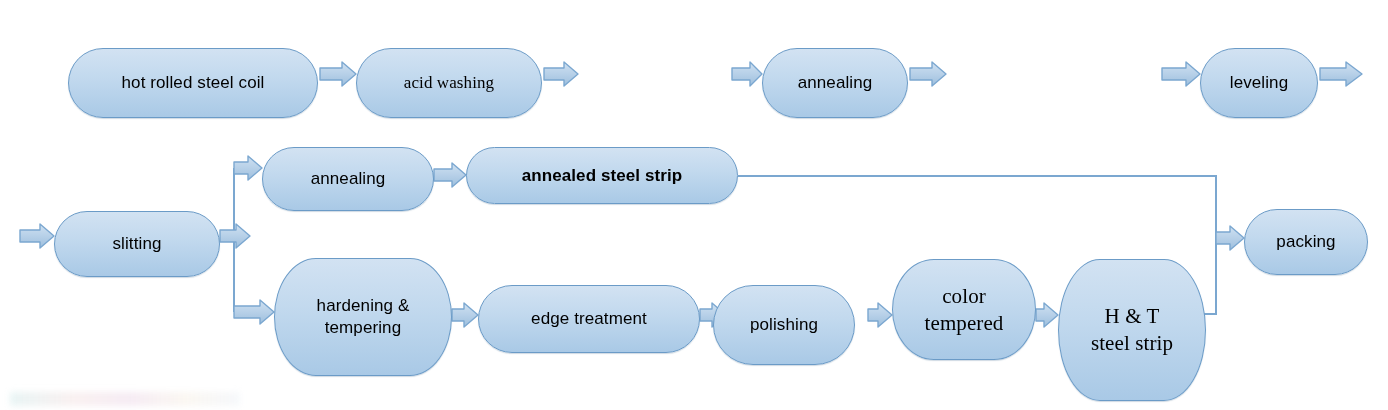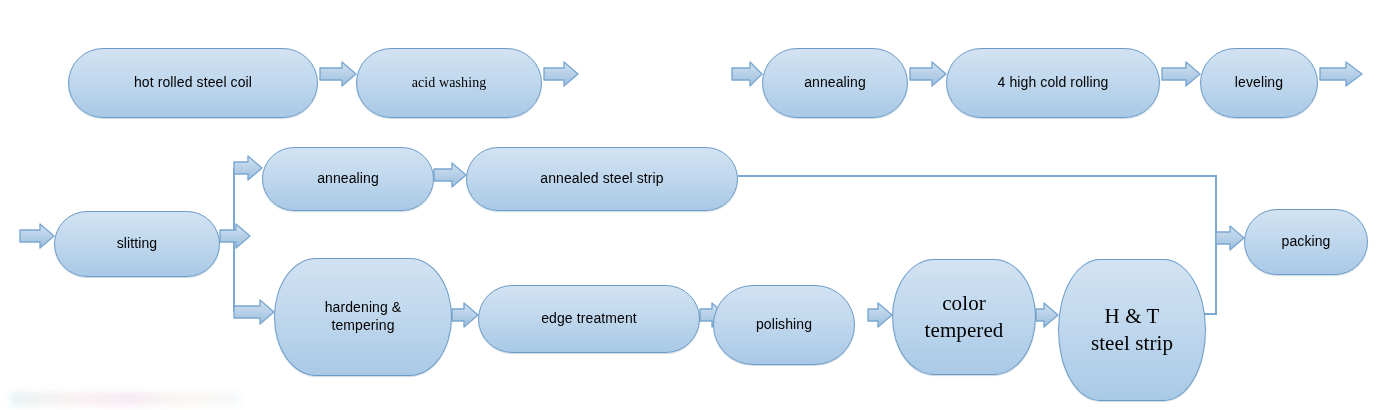--- a/index.html
+++ b/index.html
@@ -27,21 +27,21 @@
     height: 410px;
   }
   .node {
     position: absolute;
     box-sizing: border-box;
     display: flex;
     align-items: center;
     justify-content: center;
     text-align: center;
     color: #000000;
-    font-size: 14px;
+    font-size: 17px;
     line-height: 1.28;
     letter-spacing: 0.1px;
     border: 1px solid #6b9bc7;
     border-radius: 999px;
     background: linear-gradient(to bottom, #d2e2f2 0%, #c2d9ee 42%, #a9c9e6 100%);
     box-shadow: 0 1px 1px rgba(120,150,175,0.35);
     white-space: pre-line;
     z-index: 3;
   }
   .node.serif {
@@ -116,47 +116,44 @@
 
   <div class="node" style="left:68px; top:48px; width:250px; height:70px;">
     <span class="node-label">hot rolled steel coil</span>
   </div>
   <div class="node" style="left:356px; top:48px; width:186px; height:70px;font-family:Liberation Serif, serif;">
     <span class="node-label">acid washing</span>
   </div>
   <div class="node" style="left:762px; top:48px; width:146px; height:70px;">
     <span class="node-label">annealing</span>
   </div>
-  <div class="node" style="left:946px; top:48px; width:214px; height:70px;">
-    <span class="node-label">4 high cold rolling</span>
-  </div>
   <div class="node" style="left:1200px; top:48px; width:118px; height:70px;">
     <span class="node-label">leveling</span>
   </div>
 
   <div class="node" style="left:54px; top:211px; width:166px; height:66px;text-align:center;">
     <span class="node-label">slitting</span>
   </div>
   <div class="node" style="left:262px; top:147px; width:172px; height:64px;">
     <span class="node-label">annealing</span>
   </div>
-  <div class="node" style="left:466px; top:147px; width:272px; height:64px;">
+  <div class="node" style="left:466px; top:147px; width:272px; height:57px;font-weight:bold;">
     <span class="node-label">annealed steel strip</span>
   </div>
   <div class="node two-line" style="left:274px; top:258px; width:178px; height:118px;">
     <span class="node-label">hardening  &amp;
 tempering</span>
   </div>
   <div class="node" style="left:478px; top:285px; width:222px; height:68px;">
     <span class="node-label">edge treatment</span>
   </div>
   <div class="node" style="left:713px; top:285px; width:142px; height:80px;">
     <span class="node-label">polishing</span>
   </div>
-  <div class="node serif two-line" style="left:892px; top:259px; width:144px; height:116px;">
+  <div class="node serif two-line" style="left:892px; top:259px; width:144px; height:101px;">
     <span class="node-label">color
 tempered</span>
   </div>
   <div class="node serif two-line" style="left:1058px; top:259px; width:148px; height:142px;">
     <span class="node-label">H   &amp;   T
 steel strip</span>
   </div>
   <div class="node" style="left:1244px; top:209px; width:124px; height:66px;">
     <span class="node-label">packing</span>
   </div>

